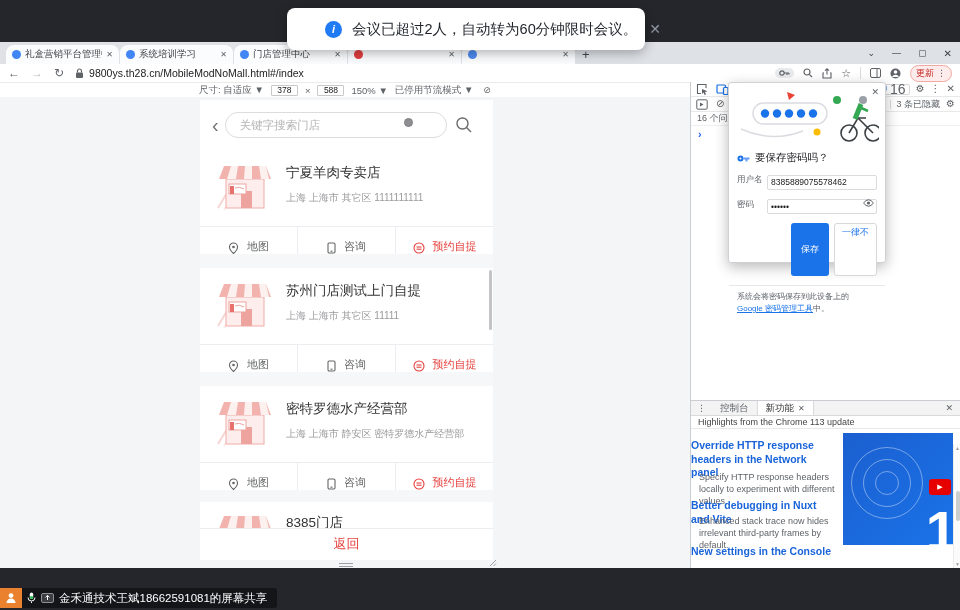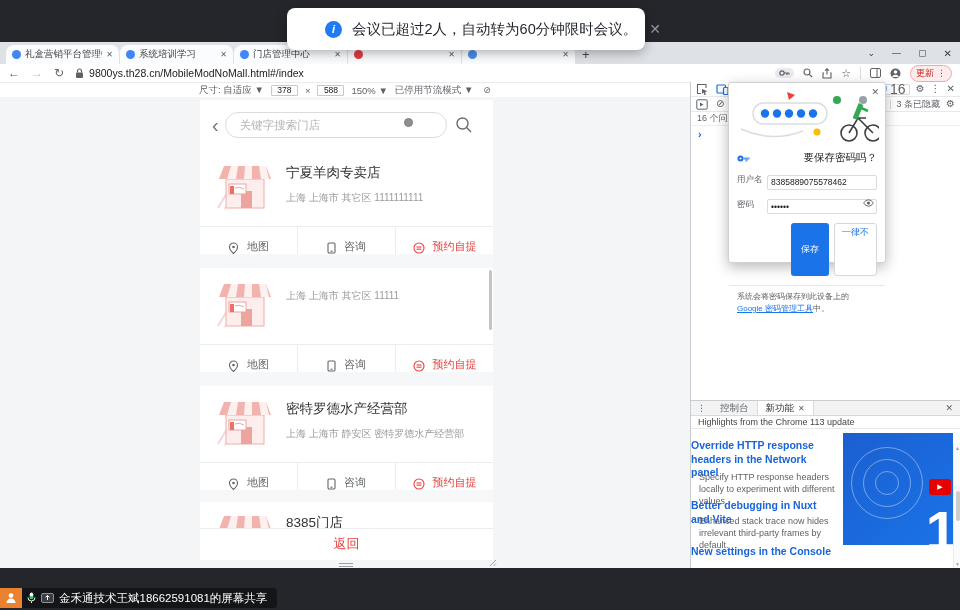--- a/index.html
+++ b/index.html
@@ -107,21 +107,21 @@
   .dscroll { position:absolute; right:0; top:15px; bottom:0; width:8px; background:#fbfbfb; border-left:1px solid #ececec;
              display:flex; flex-direction:column; align-items:center; justify-content:space-between; padding:1px 0; }
   .dscroll .ar { font-size:5px; color:#9aa0a6; }
   .dthumb { width:4px; height:30px; background:#cdcdcd; border-radius:2px; }
 
   
   .pwd { position:absolute; left:728px; top:82px; width:158px; height:181px; background:#fff;
          border:1px solid #cfd1d4; border-radius:3px; box-shadow:0 4px 14px rgba(0,0,0,.28); z-index:30; }
   .pwd .close { position:absolute; right:6px; top:4px; font-size:9px; color:#5f6368; }
   .pwd-illus { margin:8px 8px 0; }
-  .pwd-titlerow { display:flex; align-items:center; padding:4px 8px 0;justify-content:space-between; }
+  .pwd-titlerow { display:flex; align-items:center; gap:5px; padding:4px 8px 0; }
   .pwd-title { font-size:10.5px; color:#202124; }
   .pwd-row { display:flex; align-items:center; gap:4px; padding:6px 8px 0; }
   .pwd-lbl { flex:0 0 26px; font-size:8.5px; color:#5f6368; }
   .pwd-inpwrap { position:relative; flex:1; }
   .pwd-inp { width:100%; height:15px; border:1px solid #d9dbdf; border-radius:2px; padding:0 3px;
              font-size:8.5px; color:#202124; font-family:inherit; }
   .eyewrap { position:absolute; right:3px; top:3px; }
   .pwd-btns { display:flex; justify-content:flex-end; gap:5px; padding:9px 8px 0; }
   .btn-save { background:#1a73e8; color:#fff; border-radius:3px; font-size:9px; padding:20px 10px; }
   .btn-never { background:#fff; color:#1a73e8; border:1px solid #d5d7da; border-radius:3px; font-size:9px; padding:2px 7px; }
@@ -304,20 +304,21 @@
             <polygon points="10,4 52,4 57,17 5,17" fill="#f2b3af"></polygon>
             <polygon points="17,4 24,4 22,17 13,17" fill="#fdf1f0"></polygon>
             <polygon points="31,4 38,4 38,17 30,17" fill="#fdf1f0"></polygon>
             <polygon points="45,4 52,4 55,17 47,17" fill="#fdf1f0"></polygon>
             <rect x="27" y="29" width="11" height="17" fill="#eda49f"></rect>
             <rect x="15" y="22" width="17" height="10" fill="#fff" stroke="#eda49f"></rect>
             <rect x="16" y="24" width="4" height="8" fill="#e8716c"></rect>
             <path d="M21 26 q4 -2 9 1" stroke="#eda49f" fill="none"></path>
           </svg>
           <div class="ctxt">
+            <div class="cname">苏州门店测试上门自提</div>
             <div class="caddr">上海 上海市 其它区 11111</div>
           </div>
         </div>
         <div class="cacts">
           <div class="act">
             <svg width="11" height="12" viewBox="0 0 11 12">
                 <path d="M5.5 1 a4 4 0 0 1 4 4 c0 3 -4 6.5 -4 6.5 S1.5 8 1.5 5 a4 4 0 0 1 4-4z" fill="none" stroke="#646566" stroke-width="1.1"></path>
                 <circle cx="5.5" cy="5" r="1.3" fill="#646566"></circle>
               </svg>
             <span>地图</span>

